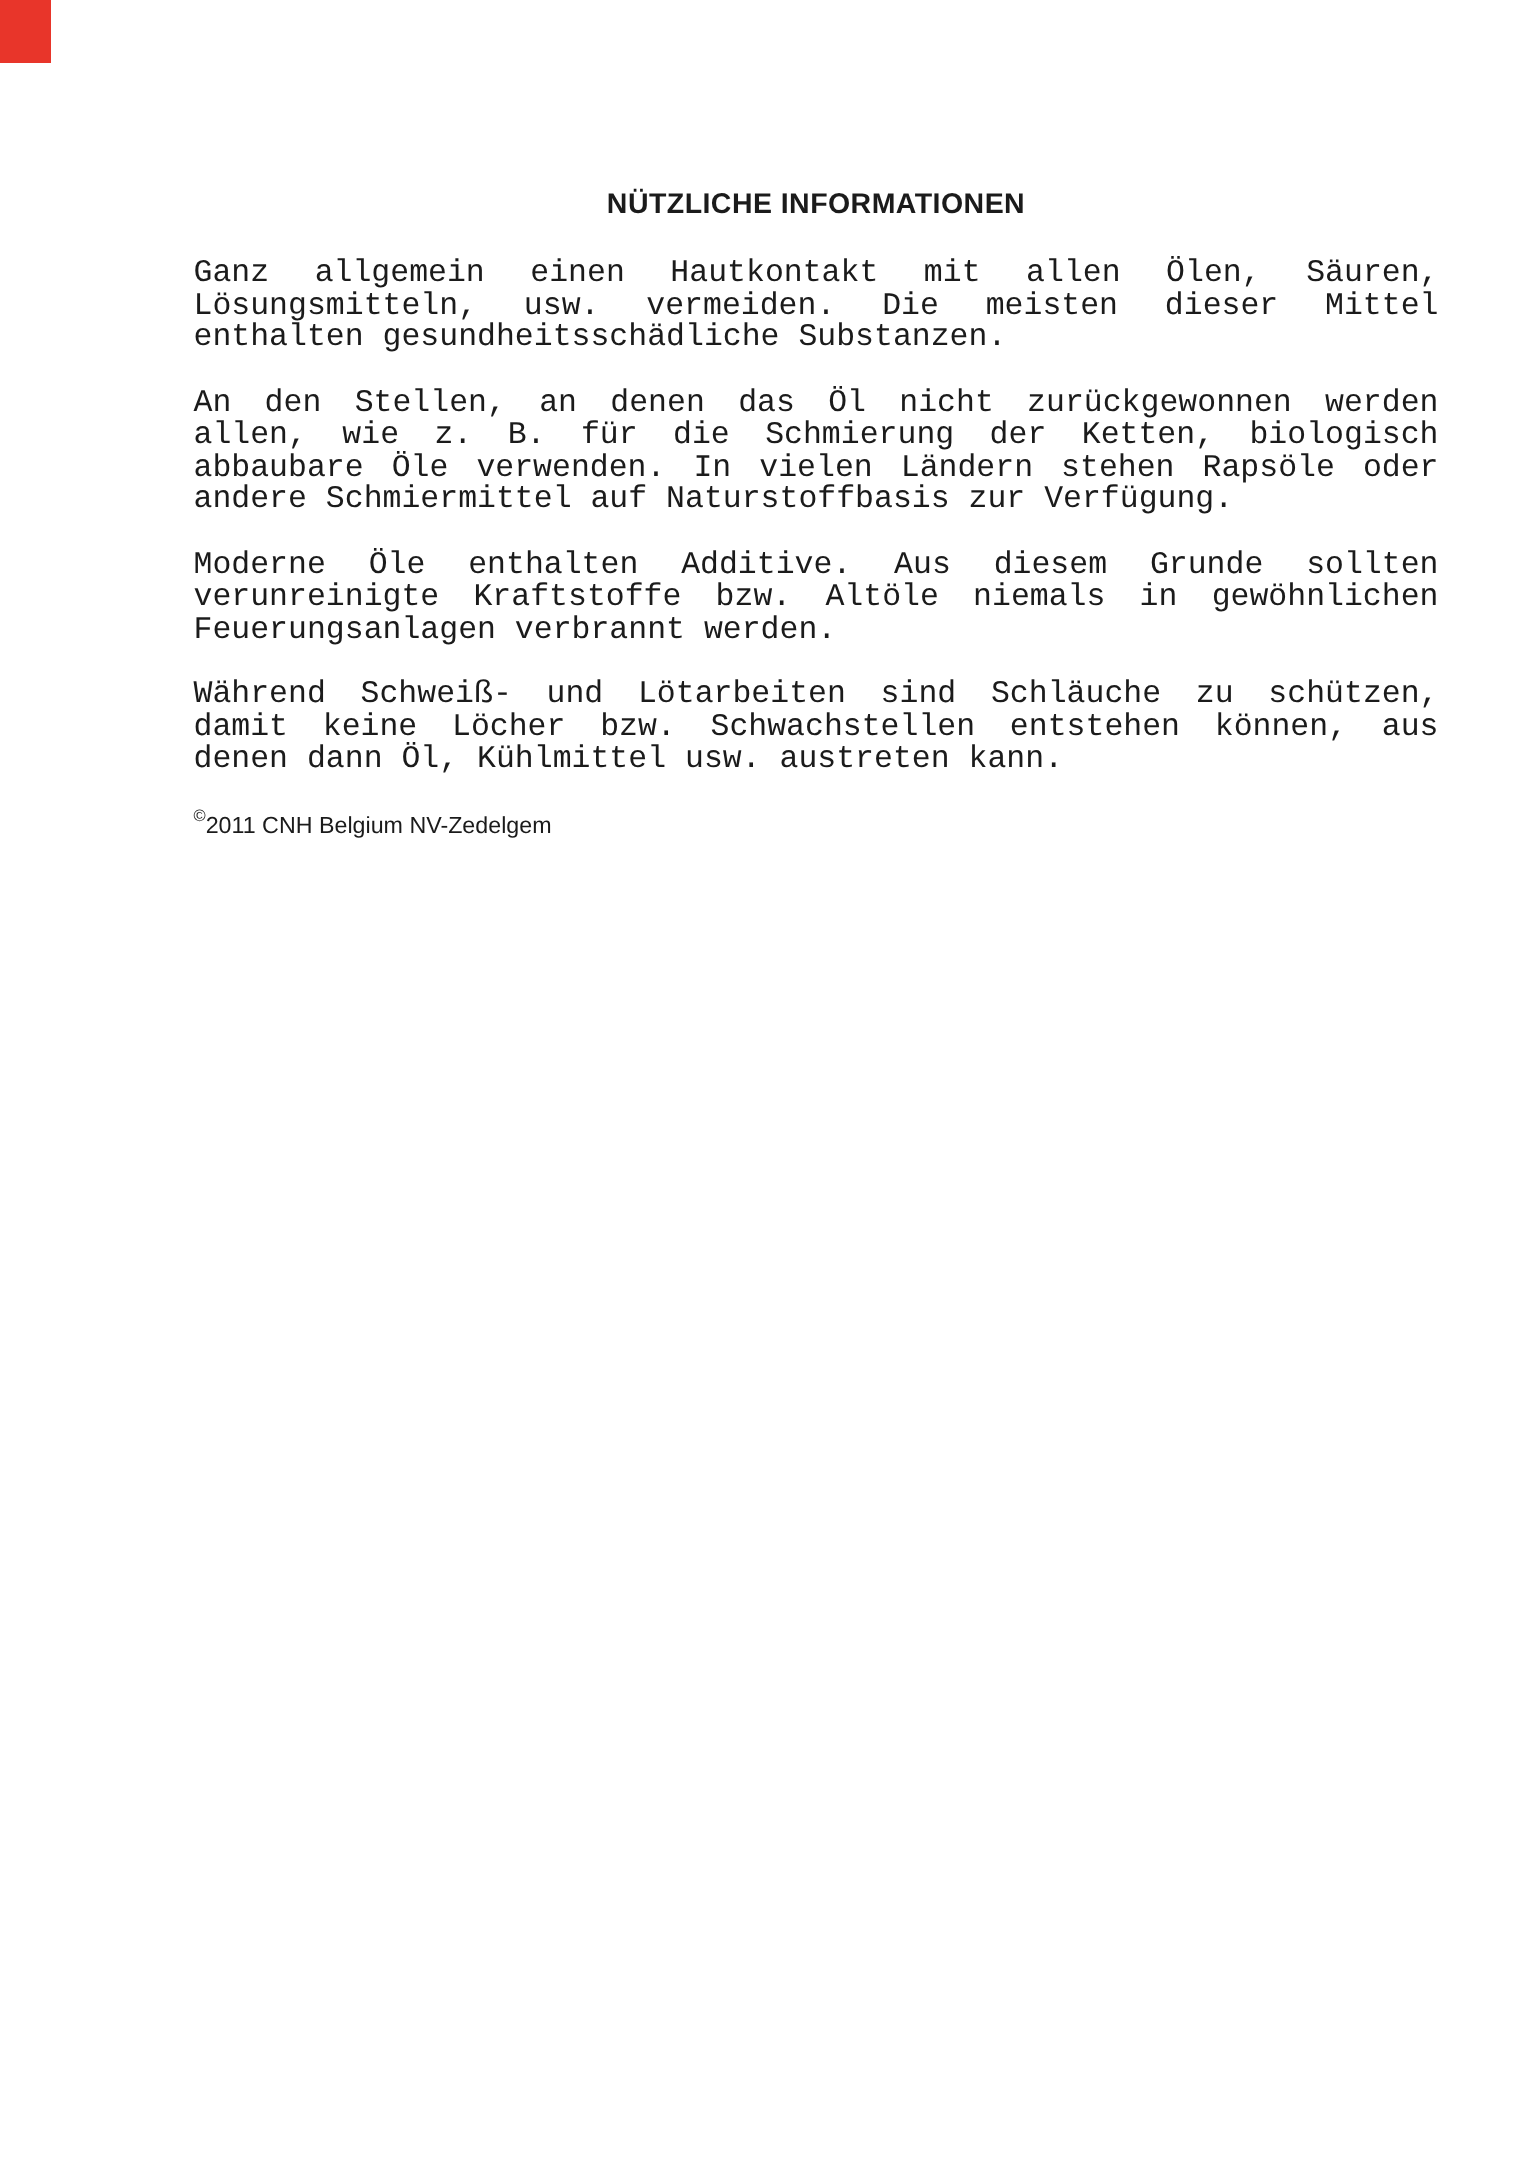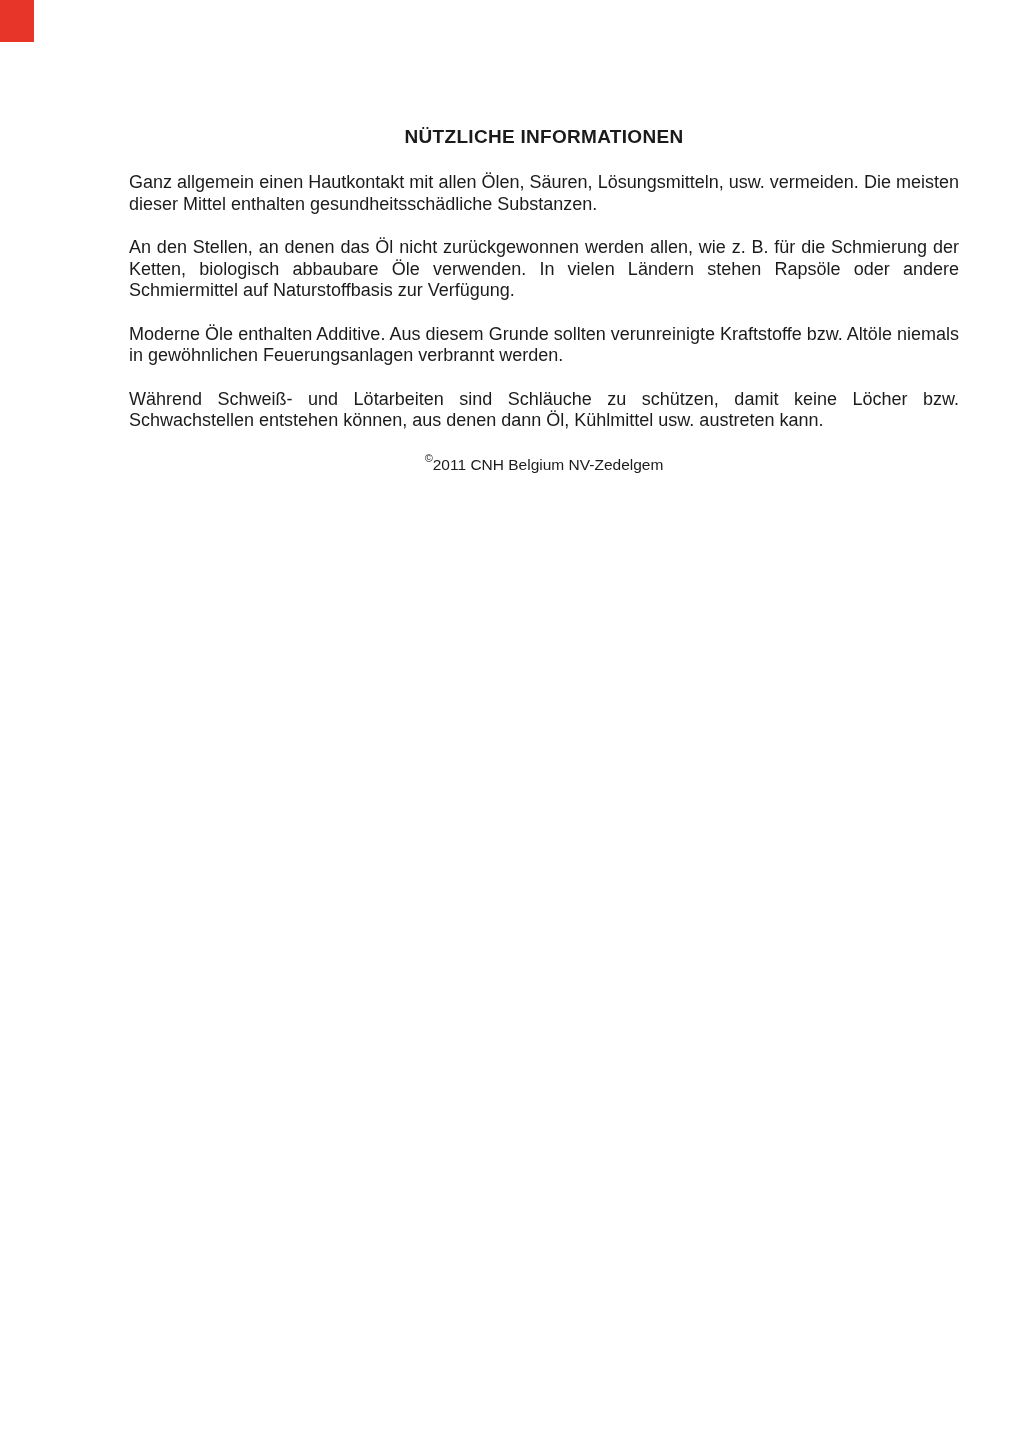--- a/index.html
+++ b/index.html
@@ -34,31 +34,32 @@
   }
   h1.doc-title {
     font-size: 19px;
     line-height: 26px;
     font-weight: bold;
     text-align: center;
     letter-spacing: 0.3px;
     margin: 0 0 22px 0;
   }
   p.doc-para {
-    font-size: 18px;
+    font-size: 21px;
     line-height: 21.5px;
     text-align: justify;
     text-justify: inter-word;
     margin: 0 0 22px 0;
     hyphens: none;
+    font-family: Liberation Mono, monospace;
   }
   .copyright {
     font-size: 15.5px;
     line-height: 21.5px;
-    text-align: center;
+    text-align: left;
     margin-top: 4px;
     white-space: nowrap;
   }
   .copyright sup {
     font-size: 11px;
     line-height: 0;
     position: relative;
     top: -1px;
   }
 </style>

